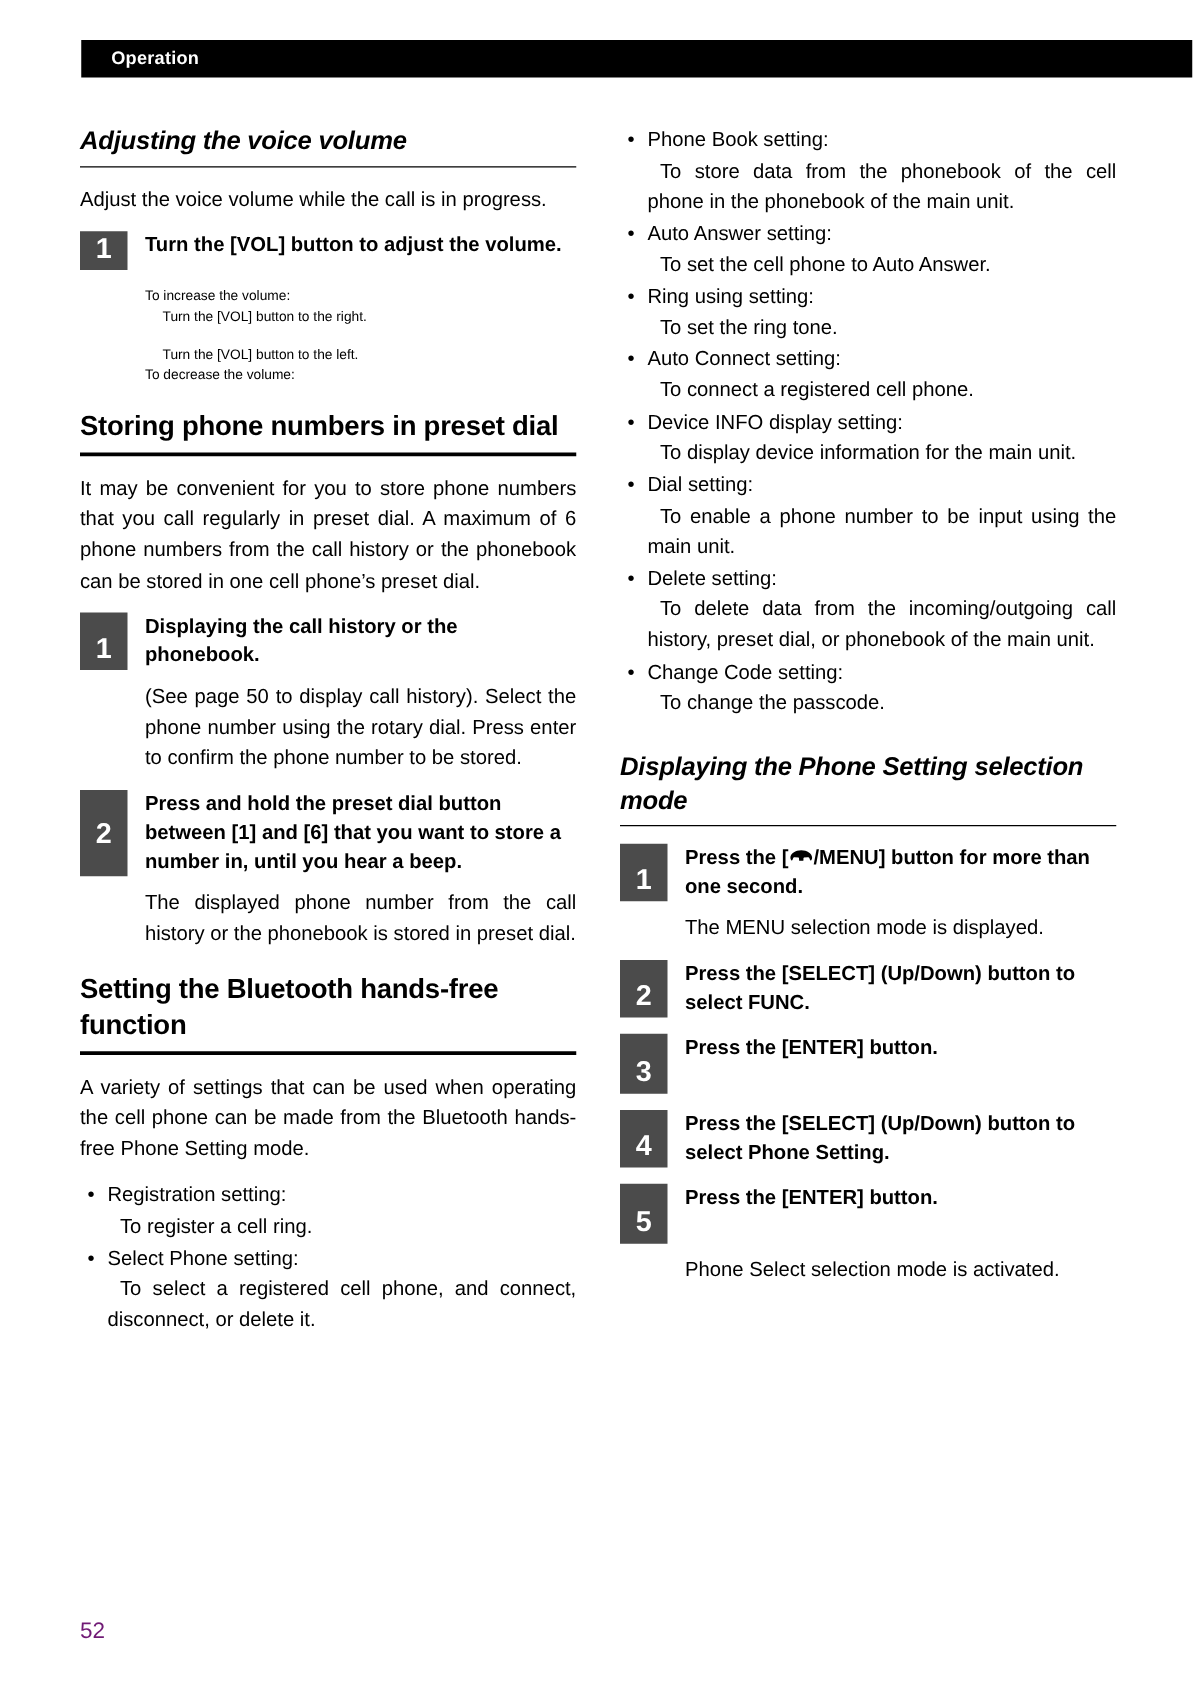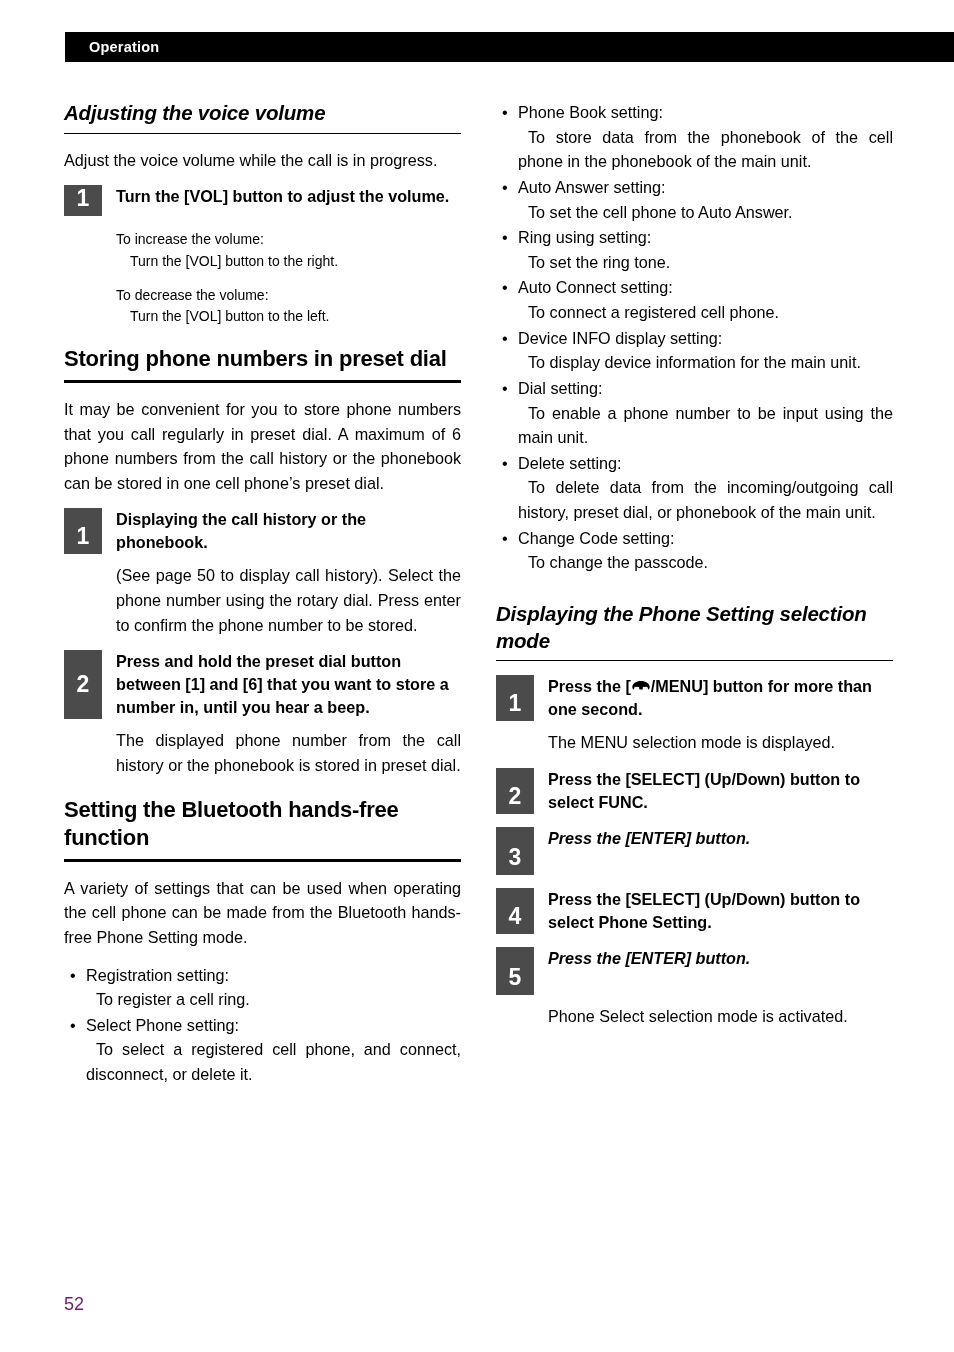--- a/index.html
+++ b/index.html
@@ -64,29 +64,29 @@
     font-size:23px; font-weight:bold;
     display:flex; align-items:flex-end; justify-content:center;
     padding-bottom:4px;
     align-self:stretch;
   }
   .step-num.centered{ align-items:center; padding-bottom:0; }
   .step-body{ flex:1 1 auto; padding-left:14px; }
   .step-title{
     font-size:16.2px; font-weight:bold; line-height:1.42;
   }
-  .step-min{ min-height:48px;font-style:italic; }
+  .step-min{ min-height:48px; }
   .after-step{
     font-size:16.2px; line-height:1.52; text-align:justify;
     padding-left:52px; margin-bottom:13px; margin-top:-4px;
   }
   .indent-block{
     padding-left:52px; margin-bottom:13px;
   }
-  .indent-block .line{ font-size:14px; line-height:1.52; }
+  .indent-block .line{ font-size:11px; line-height:1.52; }
   .indent-block .line.sub{ padding-left:14px; }
 
   
   ul.bl{ list-style:none; margin:0 0 0 0; padding:0; }
   ul.bl > li{
     position:relative; padding-left:22px; margin-bottom:1px;
   }
   ul.bl > li .dot{
     position:absolute; left:6px; top:0;
     font-size:16.2px; line-height:1.52;
@@ -133,22 +133,22 @@
         <div class="step-title">Turn the [VOL] button to adjust the volume.</div>
       </div>
     </div>
 
     <div class="indent-block">
       <div class="line">To increase the volume:</div>
       <div class="line sub">Turn the [VOL] button to the right.</div>
     </div>
 
     <div class="indent-block">
+      <div class="line sub">Turn the [VOL] button to the left.</div>
       <div class="line">To decrease the volume:</div>
-      <div class="line sub">Turn the [VOL] button to the left.</div>
     </div>
 
     <div class="h-bold" style="margin-top:18px;">Storing phone numbers in preset dial</div>
     <div class="rule-thick"></div>
 
     <div class="p">It may be convenient for you to store phone numbers that you call regularly in preset dial. A maximum of 6 phone numbers from the call history or the phonebook can be stored in one cell phone’s preset dial.</div>
 
     <div class="step">
       <div class="step-num">1</div>
       <div class="step-body">

